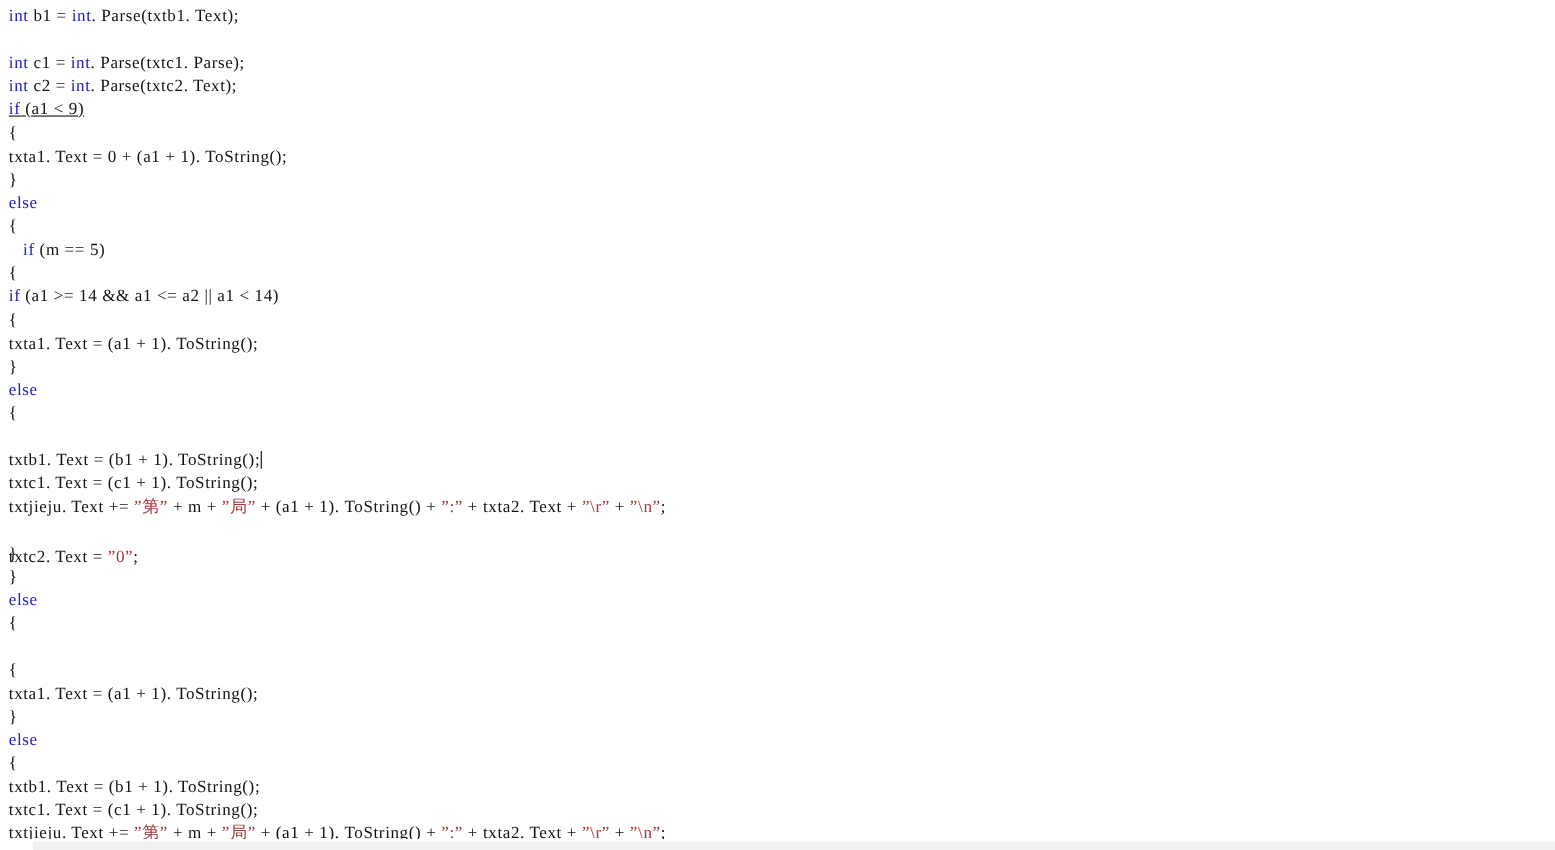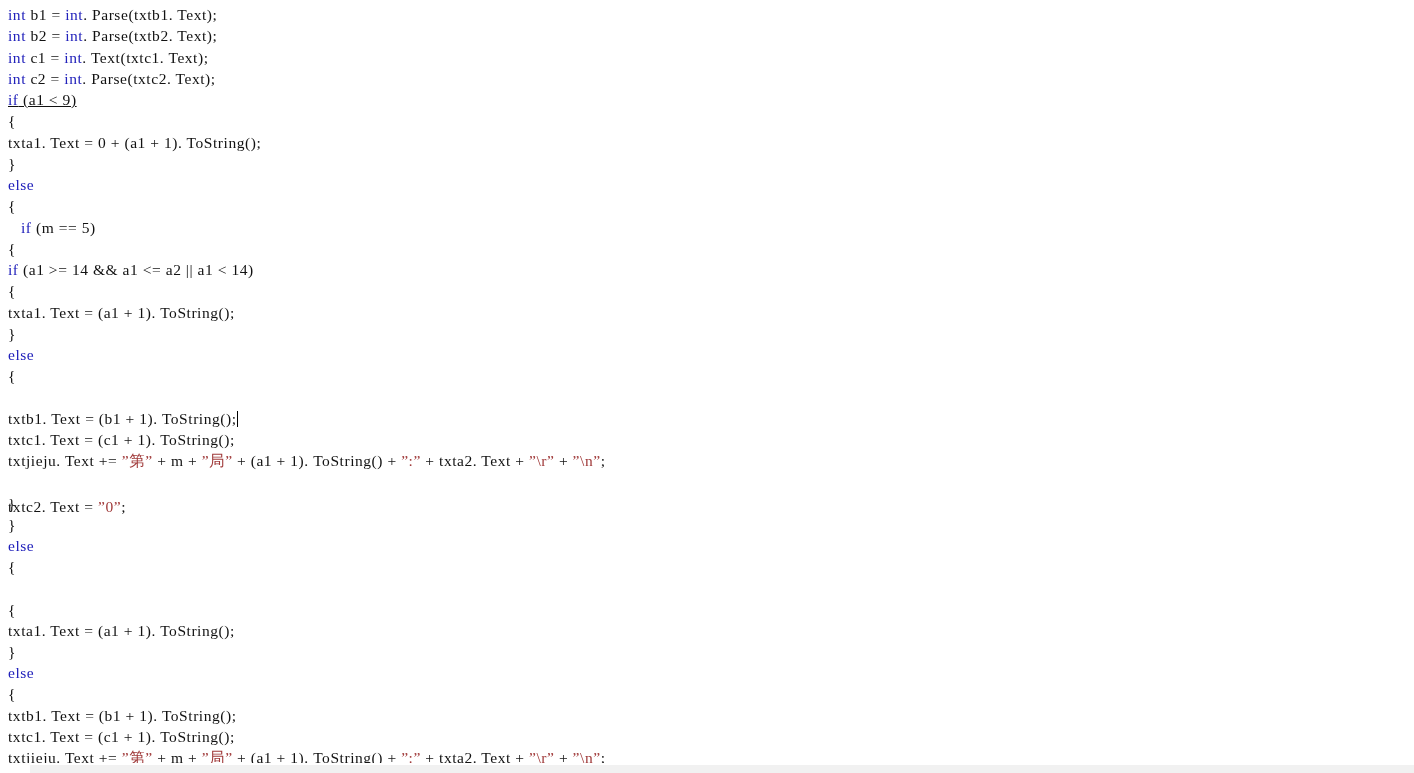--- a/index.html
+++ b/index.html
@@ -87,22 +87,21 @@
     background: #e4e4e4;
   }
 </style>
 <style>#editor-root{background:#ffffff;}#code-surface{background:#ffffff;}.tok-plain{color:#121212;}.tok-kw{color:#2222bb;}.tok-str{color:#a03a3a;}.caret{background:#000000;}#hscroll-track{background:#f1f1f1;}</style></head>
 <body>
 
 <div id="editor-root">
 
   <div id="code-surface">
       <div class="code-line" style="top: 4px;"><span class="tok-kw">int</span><span class="tok-plain"> b1 = </span><span class="tok-kw">int</span><span class="tok-plain">. Parse(txtb1. Text);</span></div>
-      <div class="code-line" style="top: 25px;"><span class="tok-kw">int</span><span class="tok-plain"> b2 = </span><span class="tok-kw">int</span><span class="tok-plain">. Parse(txtb2. Text);</span></div>
-      <div class="code-line" style="top: 47px;"><span class="tok-kw">int</span><span class="tok-plain"> c1 = </span><span class="tok-kw">int</span><span class="tok-plain">. Text(txtc1. Text);</span></div>
+      <div class="code-line" style="top: 47px;"><span class="tok-kw">int</span><span class="tok-plain"> c1 = </span><span class="tok-kw">int</span><span class="tok-plain">. Parse(txtc1. Parse);</span></div>
       <div class="code-line" style="top: 68px; text-align: center;"><span class="tok-kw">int</span><span class="tok-plain"> c2 = </span><span class="tok-kw">int</span><span class="tok-plain">. Parse(txtc2. Text);</span></div>
       <div class="code-line" style="top: 89px; text-decoration: underline;"><span class="tok-kw">if</span><span class="tok-plain"> (a1 &lt; 9)</span></div>
       <div class="code-line" style="top: 110px;"><span class="tok-plain">{</span></div>
       <div class="code-line" style="top: 132px;"><span class="tok-plain">txta1. Text = 0 + (a1 + 1). ToString();</span></div>
       <div class="code-line" style="top: 153px;"><span class="tok-plain">}</span></div>
       <div class="code-line" style="top: 174px;"><span class="tok-kw">else</span></div>
       <div class="code-line" style="top: 195px;"><span class="tok-plain">{</span></div>
       <div class="code-line" style="top: 217px; margin-left: 13px;"><span class="tok-kw">if</span><span class="tok-plain"> (m == 5)</span></div>
       <div class="code-line" style="top: 238px;"><span class="tok-plain">{</span></div>
       <div class="code-line" style="top: 259px; text-align: right;"><span class="tok-kw">if</span><span class="tok-plain"> (a1 &gt;= 14 &amp;&amp; a1 &lt;= a2 || a1 &lt; 14)</span></div>

